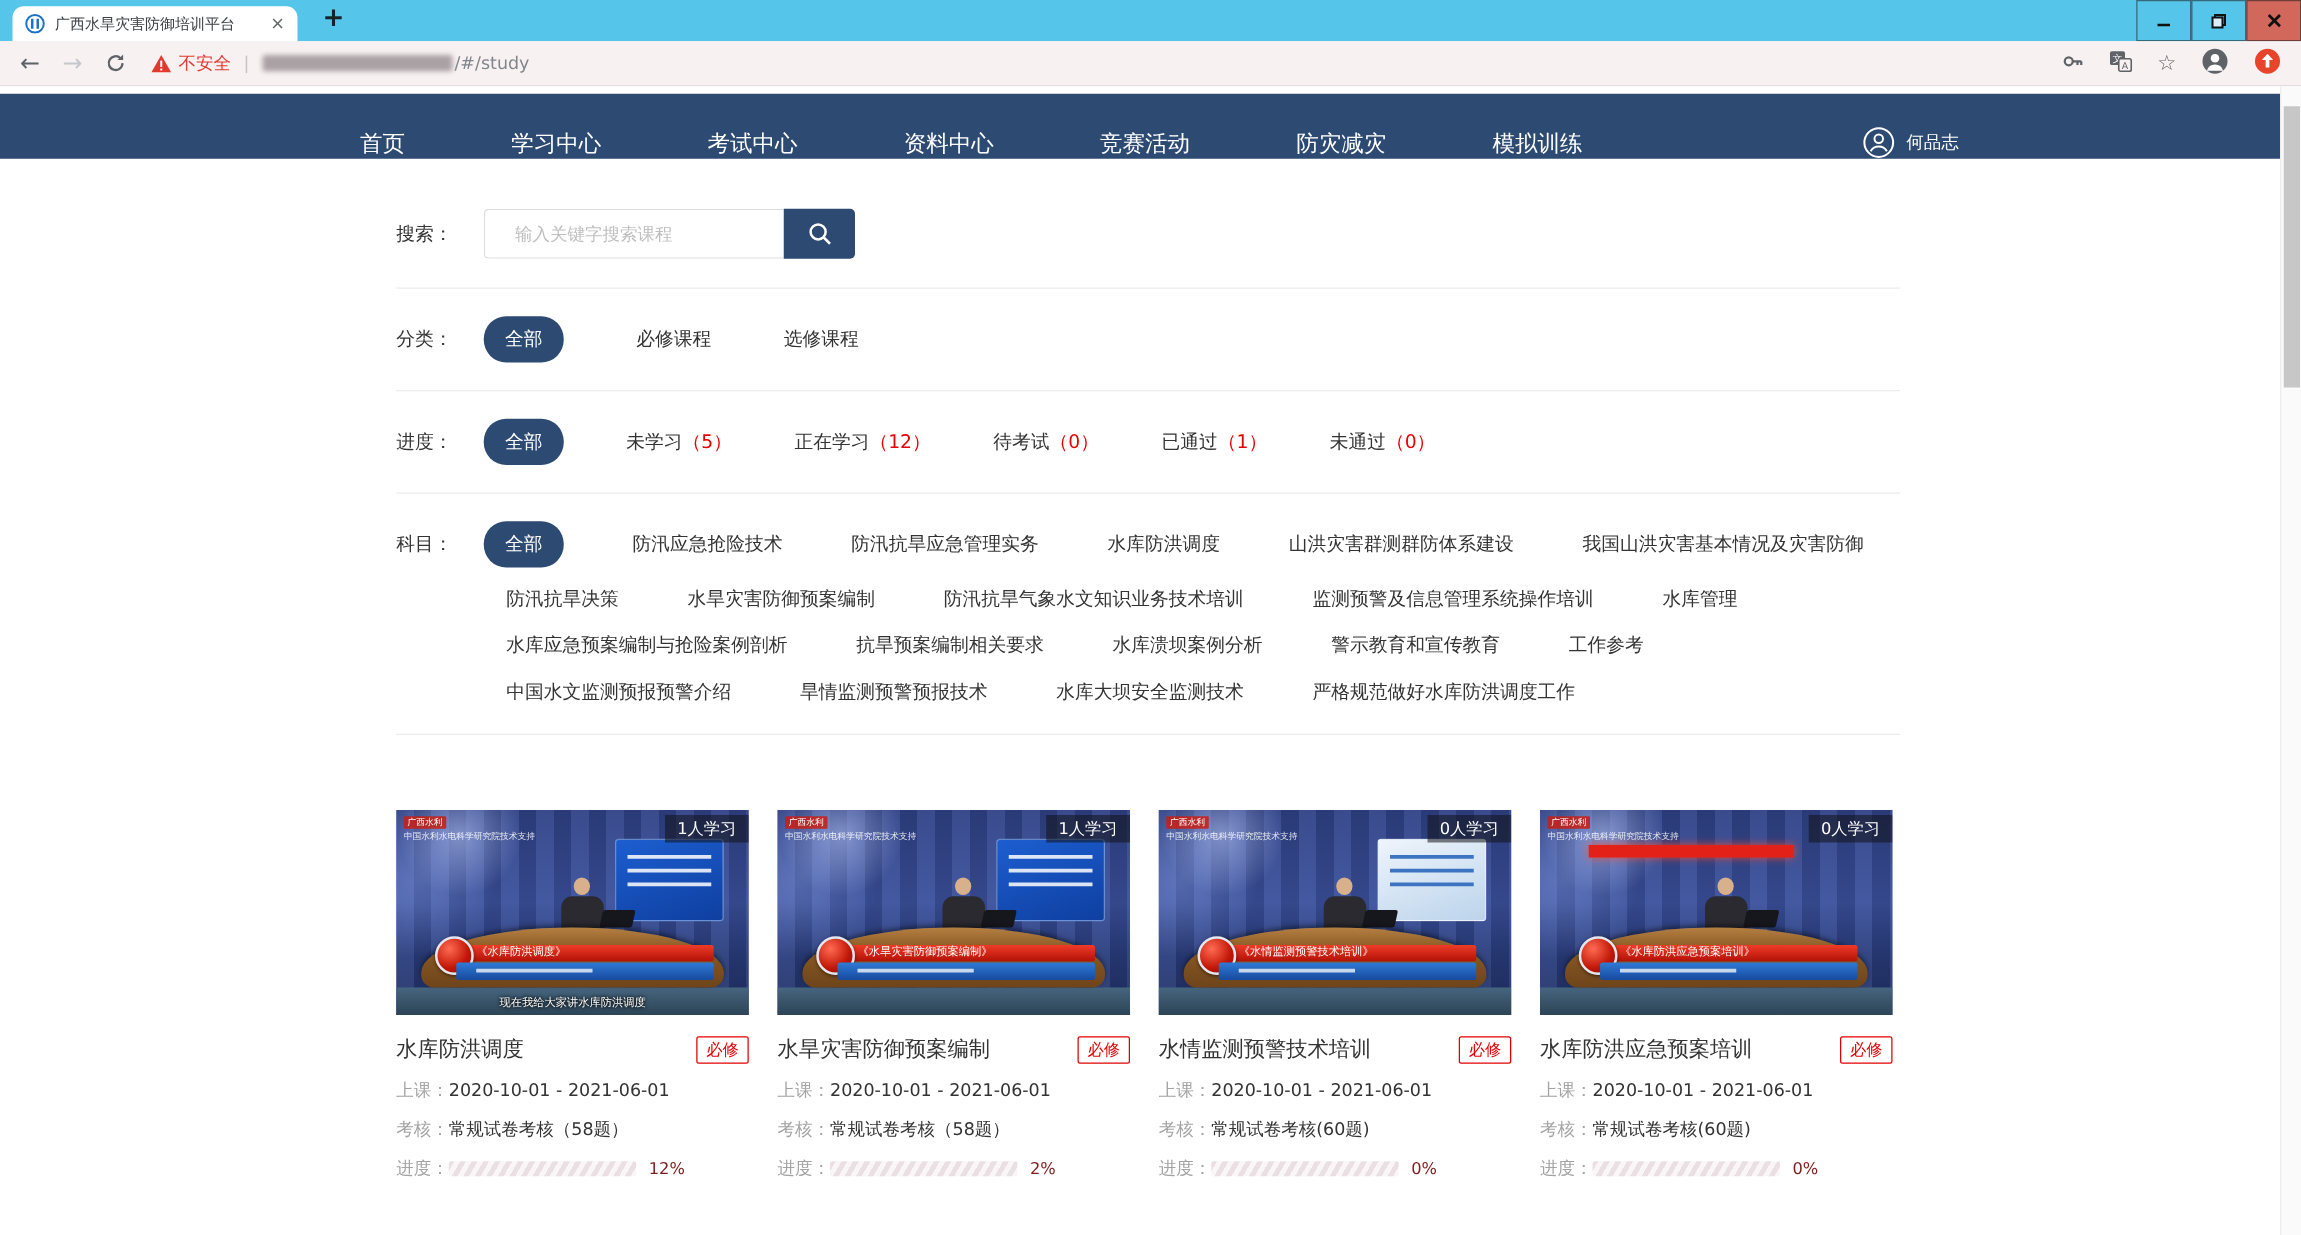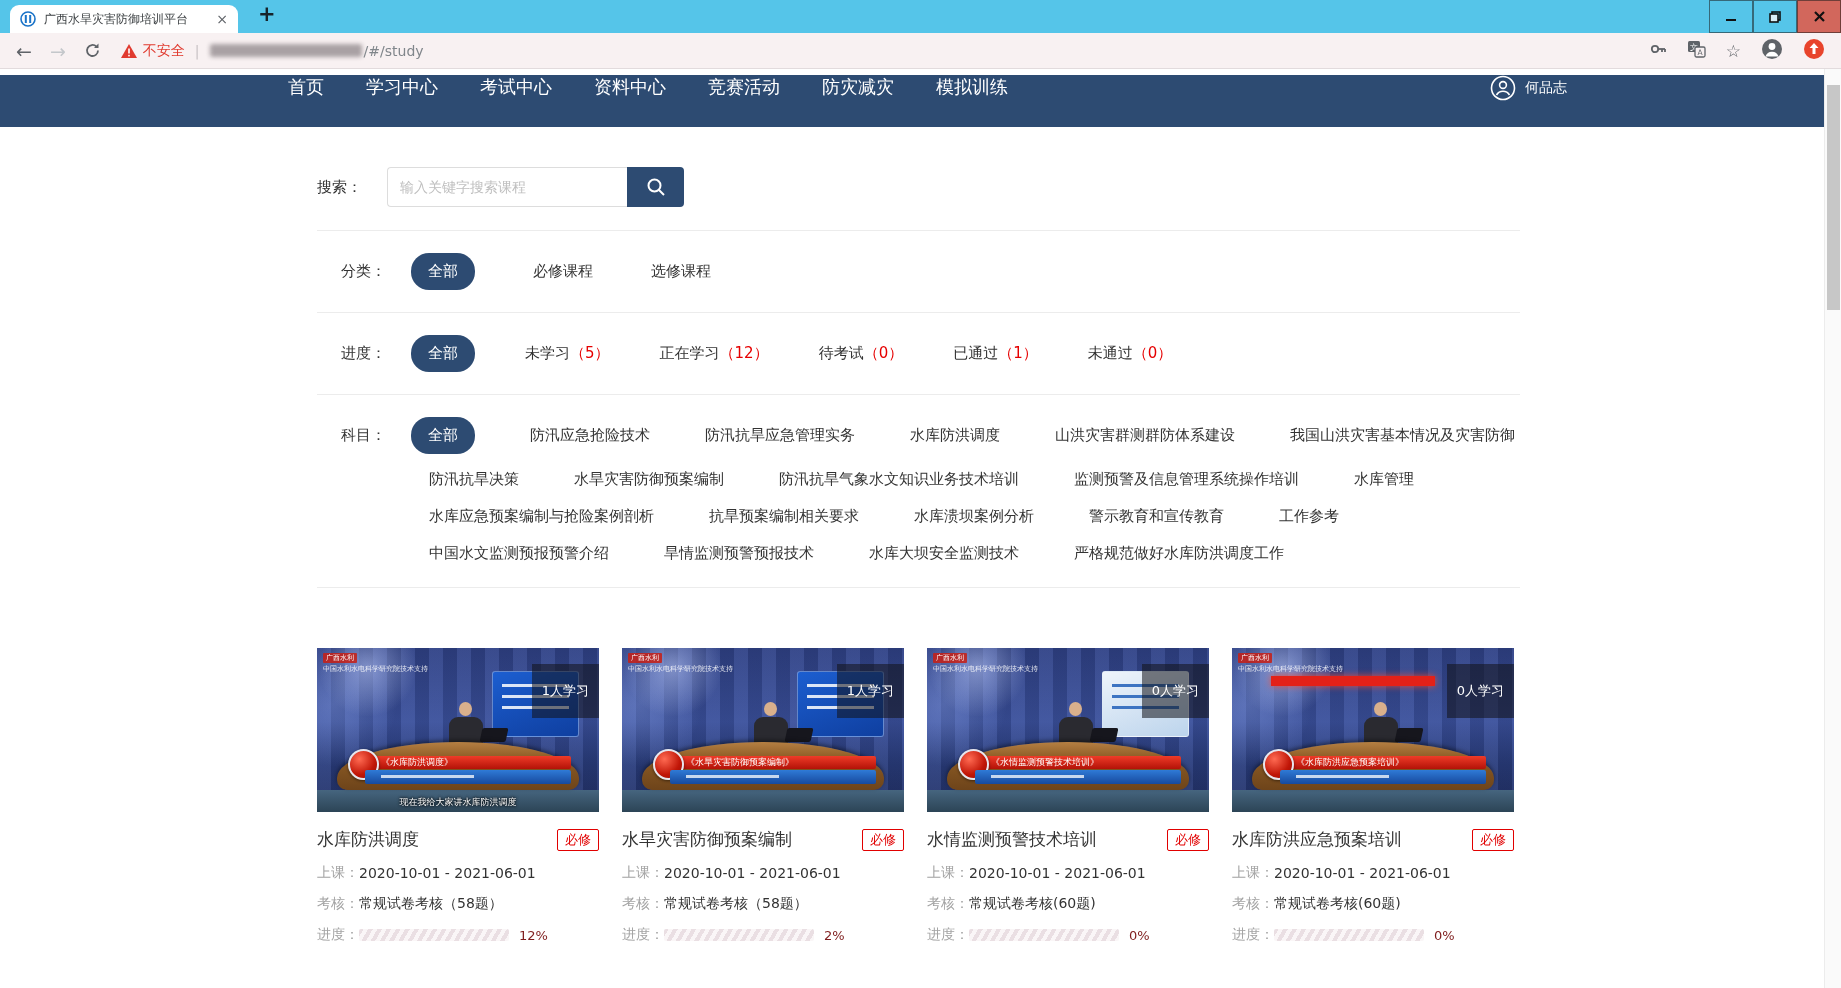--- a/index.html
+++ b/index.html
@@ -29,38 +29,38 @@
   .url-sep { color:#c8c2c4; margin-right:10px; font-size:14px; }
   .url-redacted { width:152px; height:13px; background:#a9a1a4; border-radius:2px;
                   filter:blur(2px); margin-right:2px; }
   .url-path { color:#80868b; font-size:14px; }
   .addr-right { margin-left:auto; display:flex; align-items:center; gap:20px; }
   .star { font-size:17px; color:#5f6368; }
 
   
   .page { position:absolute; top:69px; left:0; right:0; bottom:0; background:#fff; overflow:hidden; }
   .navbar { position:relative; margin-top:6px; height:52px; background:#2d4b72; display:flex;
-            align-items:flex-start; padding-left:288px; gap:42px; }
+            align-items:flex-end; padding-left:288px; gap:85px; }
   .nav-item { color:#fff; font-size:18px; white-space:nowrap; cursor:default; }
   .nav-user { position:absolute; left:1490px; display:flex; align-items:center; gap:9px; color:#fff; }
   .nav-user-name { font-size:14px; }
 
   .container { margin-left:317px; width:1203px; }
   .section { border-bottom:1px solid #ececec; }
 
   .search-sec { padding:40px 0 23px; display:flex; align-items:center; }
   .row-label { width:70px; font-size:15px; color:#333; flex:none; }
   .search-input { width:240px; height:40px; border:1px solid #ddd; border-right:none;
-                  border-radius:4px 0 0 4px; padding:0 12px; font-size:14px; color:#333; outline:none; }
+                  border-radius:4px 0 0 4px; padding:0 24px; font-size:14px; color:#333; outline:none; }
   .search-input::placeholder { color:#bfbfbf; }
   .search-btn { width:57px; height:40px; background:#2d4b72; border:none; border-radius:0 4px 4px 0;
                 display:flex; align-items:center; justify-content:center; cursor:pointer; }
 
   .filter-sec { padding:22px 0; display:flex; align-items:flex-start; }
-  .filter-sec .row-label { line-height:37px;margin-left:24px; }
+  .filter-sec .row-label { line-height:37px; }
   .sel-btn { background:#2d4b72; color:#fff; font-size:15px; height:37px; line-height:37px;
              padding:0 17px; border-radius:18px; flex:none; }
   .opts { display:flex; align-items:center; line-height:37px; font-size:15px; color:#333; }
   .opts.cat { gap:58px; }
   .opts.prog { gap:50px; }
   .opt { white-space:nowrap; cursor:default; }
   .opt .cnt { color:#e60000; }
 
   .subject-content { display:flex; flex-direction:column; gap:13px; }
   .subject-line { display:flex; align-items:center; gap:55px; font-size:15px; color:#333; line-height:37px; }
@@ -104,22 +104,22 @@
   .banner-sub::after { content:""; position:absolute; left:16px; top:5px; width:45%; height:3px;
                        background:rgba(255,255,255,.75); }
   .banner-logo { position:absolute; left:-17px; top:-7px; width:31px; height:31px; border-radius:50%;
                  background:radial-gradient(circle at 35% 30%,#ff6a52,#c11607 60%,#8f0d04);
                  border:2px solid #e6e6ee; box-shadow:0 1px 3px rgba(0,0,0,.5); }
   .caption { position:absolute; left:0; right:0; bottom:3px; text-align:center; font-size:9px;
              color:#fff; text-shadow:0 0 3px #000, 0 0 3px #000; }
   .src1 { position:absolute; left:6px; top:5px; font-size:7px; color:#fff;
           background:rgba(200,30,20,.85); padding:0 3px; border-radius:1px; }
   .src2 { position:absolute; left:6px; top:16px; font-size:7px; color:rgba(255,255,255,.85); white-space:nowrap; }
-  .learn-badge { position:absolute; right:0; top:16px; background:rgba(18,18,24,.55); color:#fff;
-                 font-size:13px; padding:18px 10px;text-align:right; }
+  .learn-badge { position:absolute; right:0; top:4px; background:rgba(18,18,24,.55); color:#fff;
+                 font-size:13px; padding:2px 10px;text-align:right; }
 
   .card-title-row { display:flex; align-items:center; justify-content:space-between; margin-top:16px; }
   .card-title { font-size:17px; color:#333; white-space:nowrap; }
   .badge { color:#e10000; border:1px solid #e10000; font-size:13px; padding:1px 7px; border-radius:2px; flex:none;text-align:right; }
   .meta { display:flex; align-items:center; margin-top:13px; font-size:14px; }
   .meta:first-of-type { margin-top:20px; }
   .meta .mlabel { color:#a3a3a3; flex:none; }
   .meta .mval { color:#333; }
   .pbar { width:150px; height:12px; border-radius:2px; overflow:hidden;
           background:repeating-linear-gradient(120deg,#eadfe3 0 4px,#faf6f7 4px 8px); }

